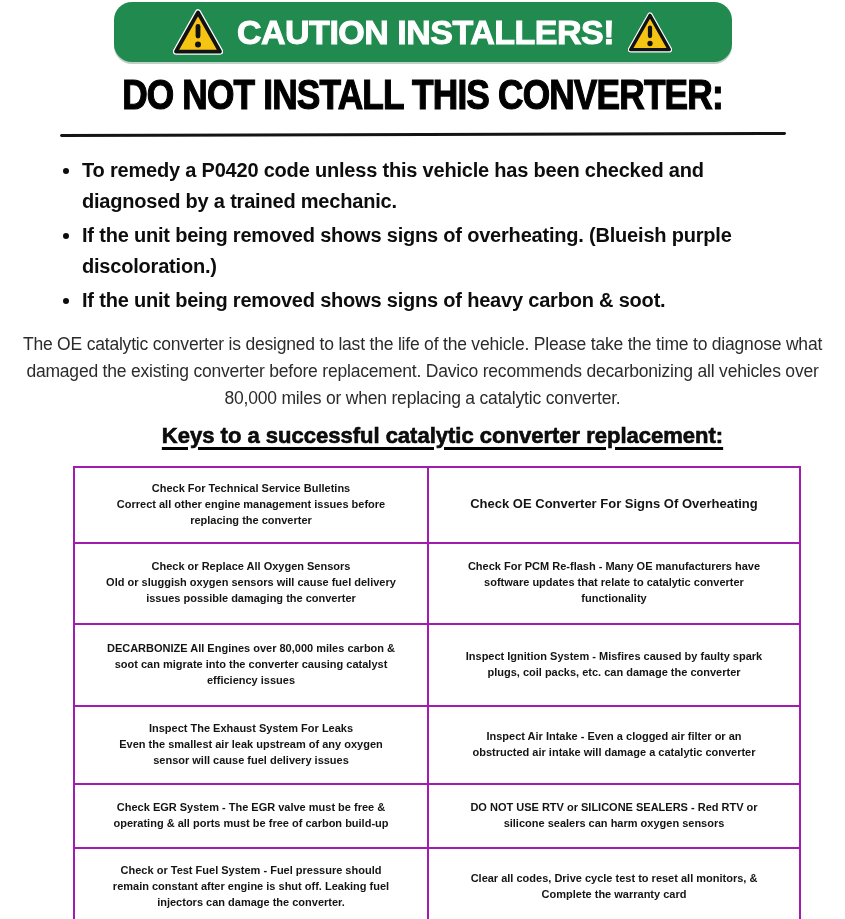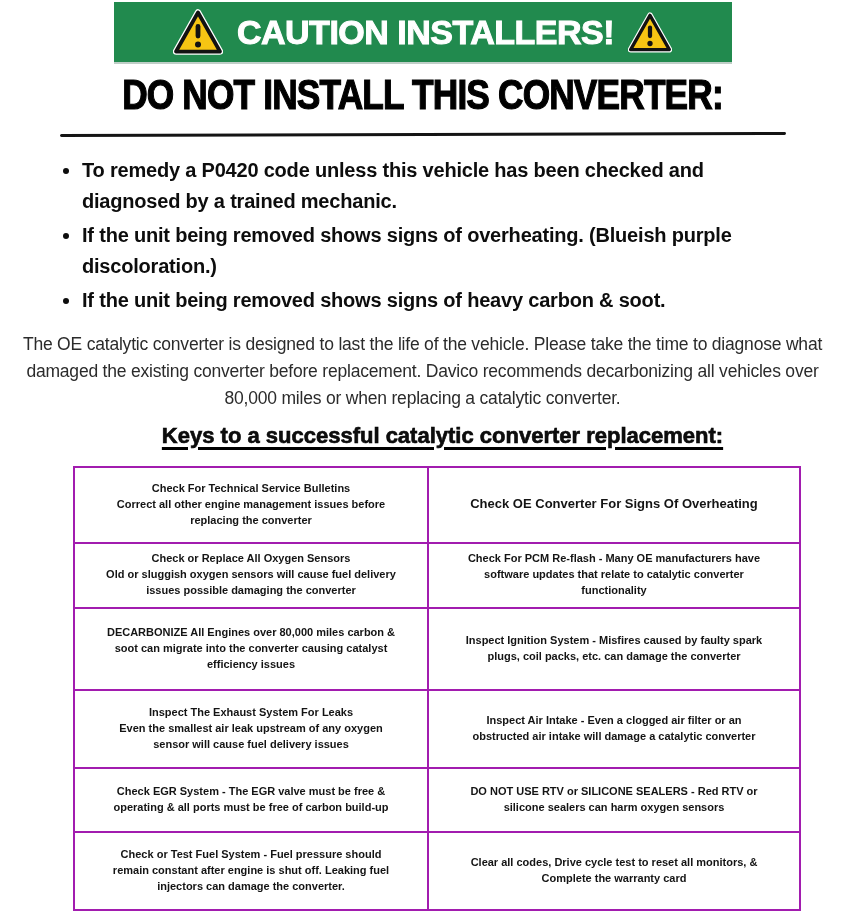--- a/index.html
+++ b/index.html
@@ -6,20 +6,21 @@
   body{
     width:845px;height:919px;background:#ffffff;
     font-family:"Liberation Sans",sans-serif;
     color:#111;overflow:hidden;
   }
   
   .banner{
     width:618px;height:60px;margin:2px auto 0;
     display:flex;align-items:center;justify-content:center;gap:14px;
     box-shadow:0 2px 0 rgba(0,60,30,.25);
+    border-radius:18px;
   }
   .banner-text{
     color:#fff;font-size:34px;font-weight:700;letter-spacing:-.5px;
     -webkit-text-stroke:1px #fff;white-space:nowrap;
   }
   .tri{display:inline-flex;line-height:0;}
   
   .main-title{
     margin:10px 0 0;text-align:center;white-space:nowrap;
     font-size:42px;font-weight:700;line-height:1.1;color:#000;
@@ -58,21 +59,21 @@
   }
   table.keys-table td{
     border:2px solid #a21caf;vertical-align:middle;text-align:center;
     font-size:11px;font-weight:700;line-height:1.45;color:#141414;
     padding:4px 8px;white-space:pre-line;
   }
   table.keys-table td.col-left{width:336px;}
   table.keys-table td.col-right{width:354px;}
   table.keys-table td.cell-large{font-size:13px;}
   table.keys-table tr:nth-child(1){height:76px;}
-  table.keys-table tr:nth-child(2){height:65px;padding-left:20px;}
+  table.keys-table tr:nth-child(2){height:81px;padding-left:20px;}
   table.keys-table tr:nth-child(3){height:82px;}
   table.keys-table tr:nth-child(4){height:78px;}
   table.keys-table tr:nth-child(5){height:64px;}
   table.keys-table tr:nth-child(6){height:78px;}
 </style>
 </head>
 <body>
 
 <div class="banner" id="caution-banner" style="background: rgb(33, 138, 78);">
   <span class="tri">

